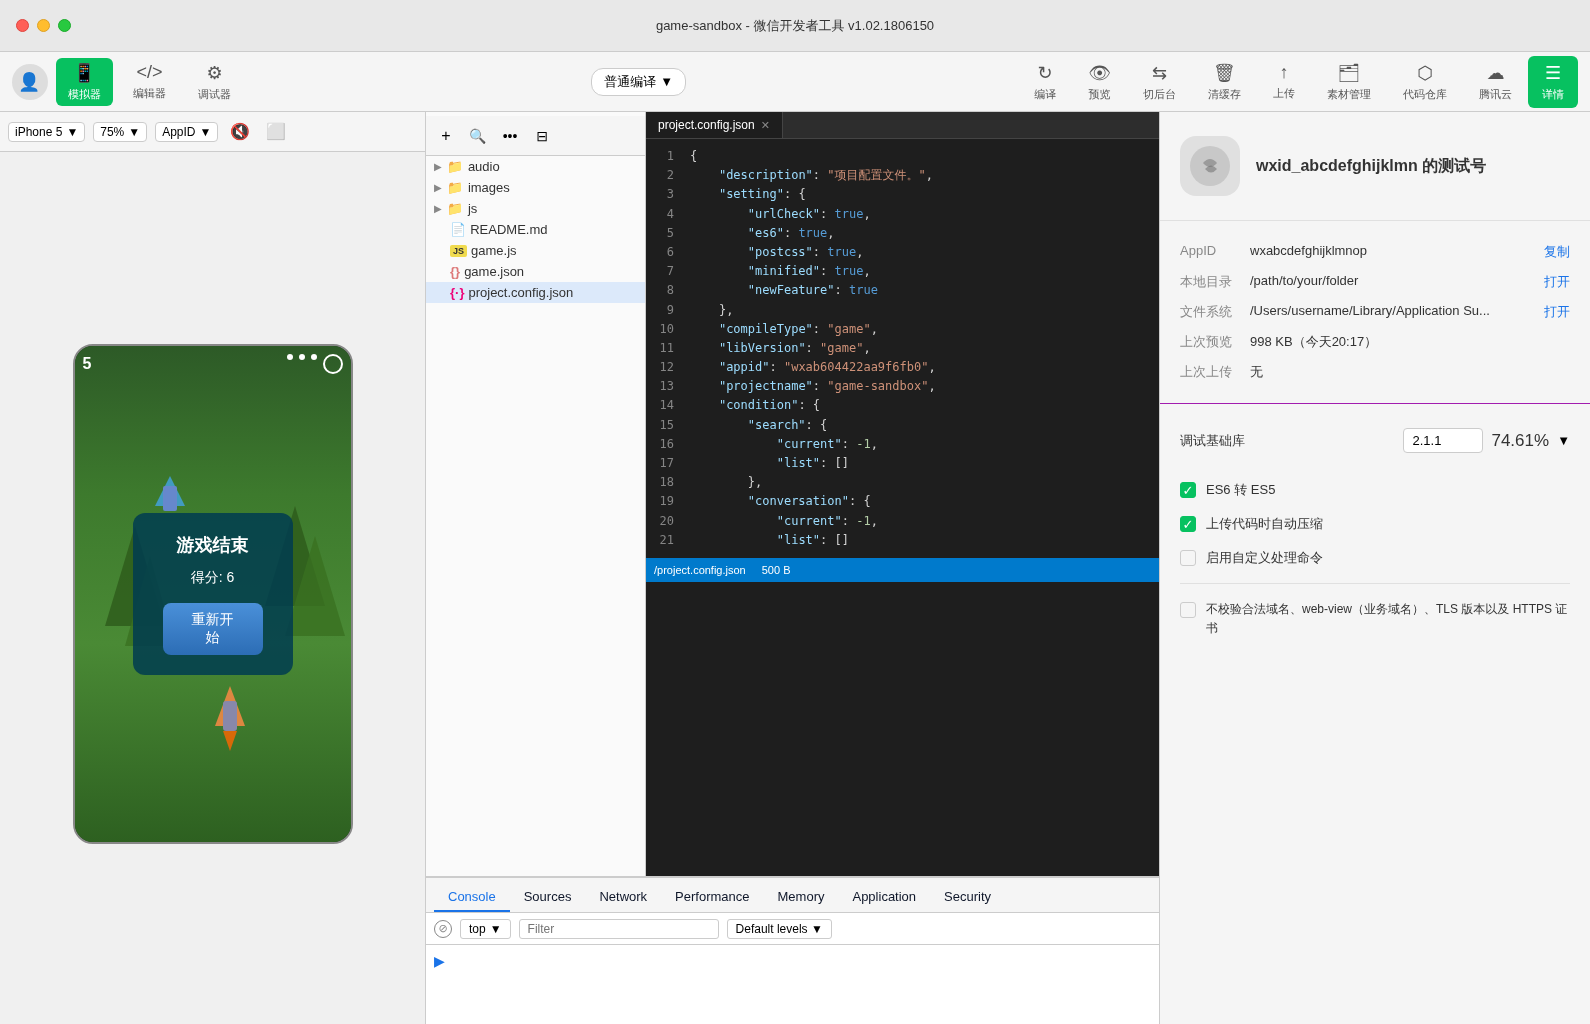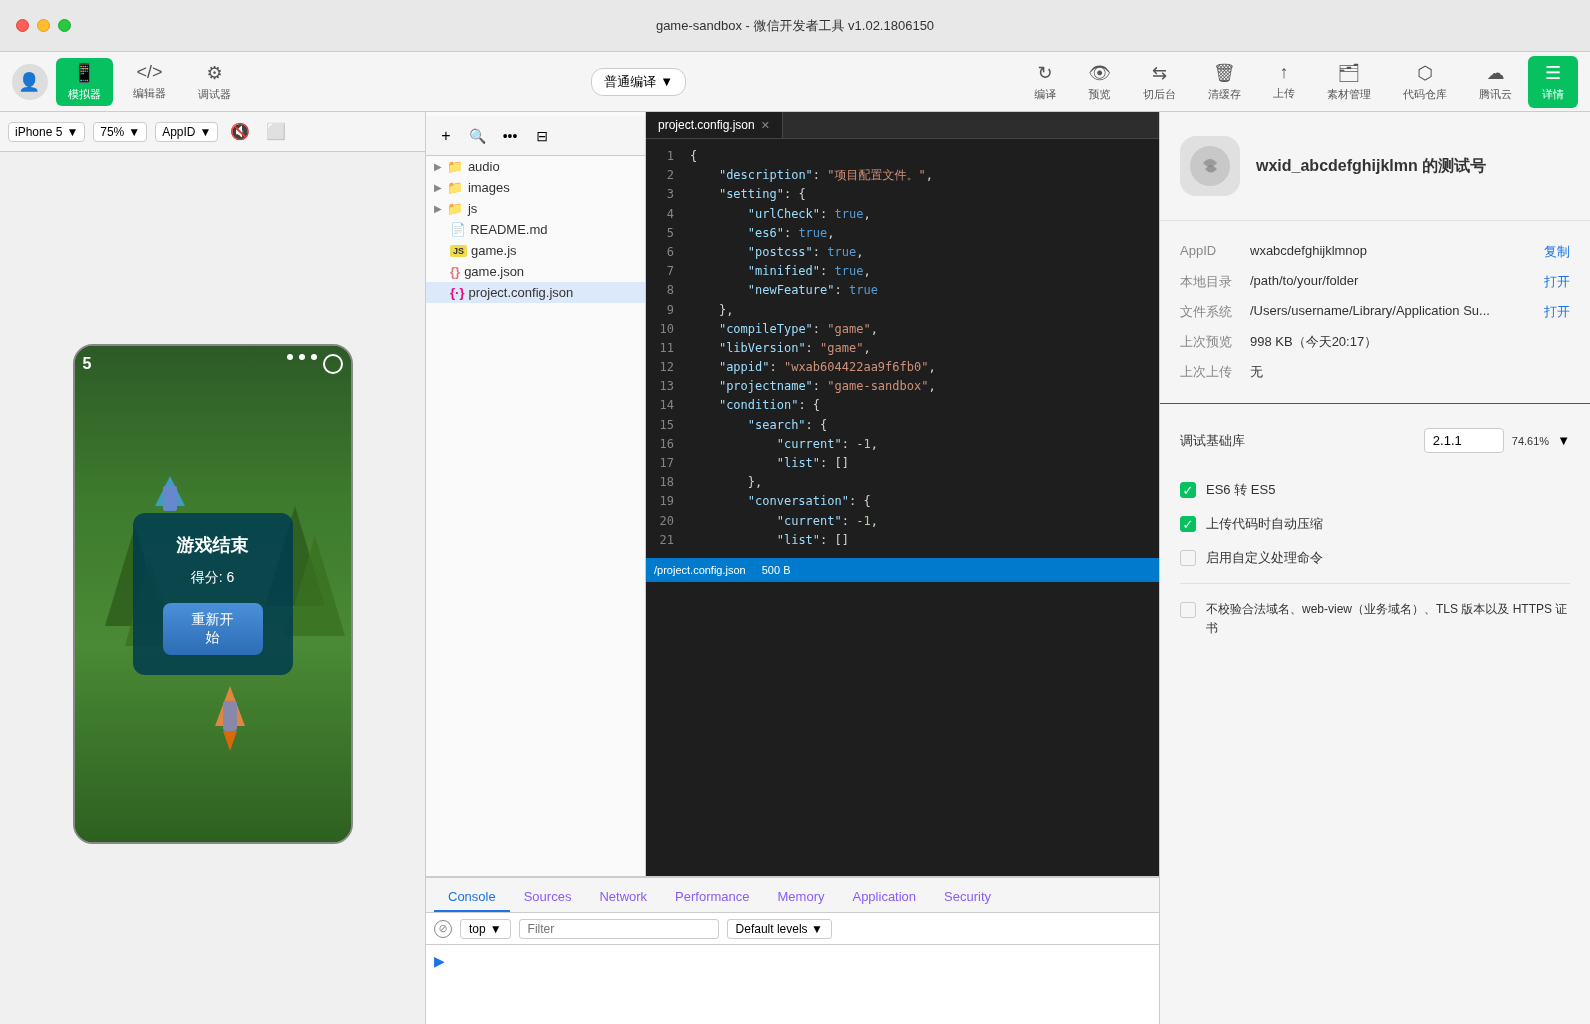--- a/index.html
+++ b/index.html
@@ -63,21 +63,21 @@
     .editor-tab { display: flex; align-items: center; gap: 6px; padding: 6px 12px; font-size: 12px; color: #ccc; border-right: 1px solid #444; cursor: pointer; }
     .editor-tab.active { background: #1e1e1e; color: white; }
     .tab-close { color: #888; font-size: 11px; cursor: pointer; }
     .code-content { display: flex; font-family: 'Monaco', 'Menlo', monospace; font-size: 12px; line-height: 1.6; }
     .line-numbers { padding: 8px 8px 8px 12px; color: #858585; text-align: right; user-select: none; min-width: 36px; }
     .line-number { display: block; }
     .code-lines { padding: 8px 8px; flex: 1; }
     .code-line { display: block; white-space: pre; }
     .status-bar { height: 24px; background: #007acc; display: flex; align-items: center; padding: 0 8px; font-size: 11px; color: white; gap: 16px; }
     .devtools-tabs { height: 36px; background: #f5f5f5; border-top: 1px solid #ccc; border-bottom: 1px solid #ccc; display: flex; align-items: flex-end; padding: 0 8px; }
-    .devtab { padding: 6px 14px; font-size: 13px; color: #8b5cf6; cursor: pointer; border-bottom: 2px solid transparent; }
+    .devtab { padding: 6px 14px; font-size: 13px; color: #0f172a; cursor: pointer; border-bottom: 2px solid transparent; }
     .devtab.active { color: #1a73e8; border-bottom: 2px solid #1a73e8; }
     .console-toolbar { height: 32px; background: white; border-bottom: 1px solid #ccc; display: flex; align-items: center; padding: 0 8px; gap: 8px; }
     .console-content { flex: 1; background: white; padding: 8px; }
     .console-prompt { color: #1a73e8; font-size: 14px; cursor: pointer; }
 
     
     .info-panel { width: 430px; background: #f5f5f5; display: flex; flex-direction: column; overflow-y: auto; }
     .app-header { padding: 24px 20px; display: flex; align-items: center; gap: 16px; border-bottom: 1px solid #e0e0e0; }
     .app-icon { width: 60px; height: 60px; border-radius: 16px; background: #e0e0e0; display: flex; align-items: center; justify-content: center; font-size: 32px; }
     .info-grid { padding: 16px 20px; border-bottom: 1px solid #a21caf; }
@@ -86,21 +86,21 @@
     .info-value { color: #333; flex: 1; word-break: break-all; }
     .info-action { color: #1a73e8; cursor: pointer; margin-left: 8px; flex-shrink: 0; }
     .settings-tabs { display: flex; border-bottom: 1px solid #e0e0e0; background: white; }
     .settings-tab { flex: 1; padding: 10px; text-align: center; font-size: 13px; cursor: pointer; color: #555; border-bottom: 2px solid transparent; }
     .settings-tab.active { background: #555; color: white; }
     .settings-content { padding: 16px 20px; }
     .setting-row { display: flex; align-items: center; justify-content: space-between; padding: 8px 0; }
     .setting-label { font-size: 13px; color: #333; }
     .debug-select { display: flex; align-items: center; gap: 8px; }
     .version-select { background: white; border: 1px solid #ccc; border-radius: 4px; padding: 4px 8px; font-size: 13px; min-width: 80px; }
-    .percent-select { font-size: 11px; color: #333; }
+    .percent-select { font-size: 17px; color: #333; }
     .checkbox-row { display: flex; align-items: center; gap: 10px; padding: 8px 0; }
     .checkbox { width: 16px; height: 16px; border-radius: 3px; border: 1px solid #ccc; display: flex; align-items: center; justify-content: center; cursor: pointer; flex-shrink: 0; }
     .checkbox.checked { background: #07c160; border-color: #07c160; color: white; }
     .checkbox-label { font-size: 13px; color: #333; }
     .section-divider { height: 1px; background: #e0e0e0; margin: 8px 0; }
     .long-text { font-size: 12px; line-height: 1.6; color: #333; }
 
     
     ::-webkit-scrollbar { width: 6px; height: 6px; }
     ::-webkit-scrollbar-track { background: transparent; }

